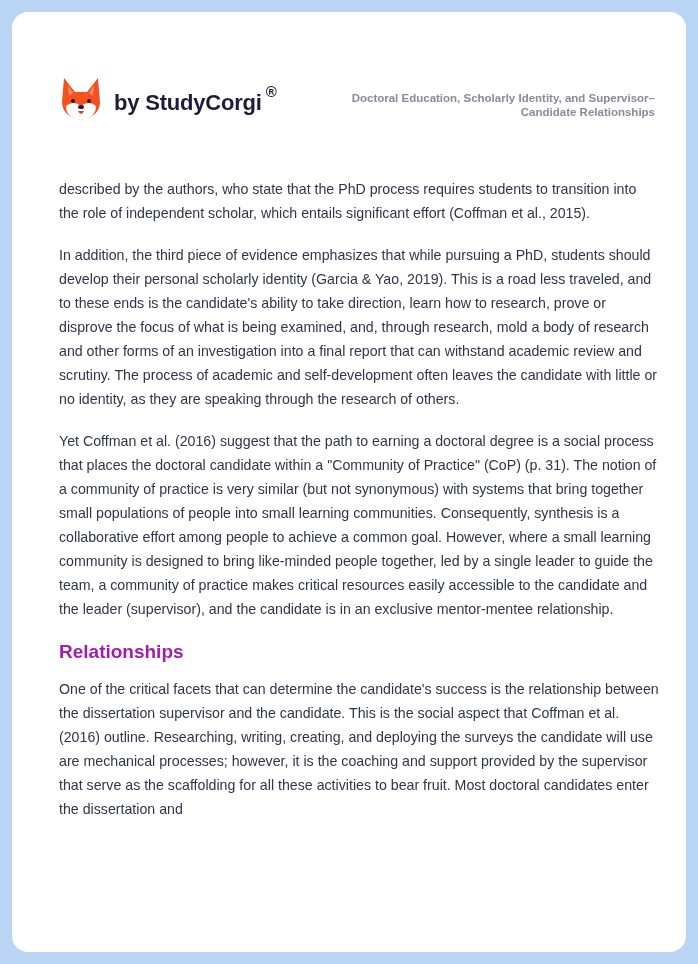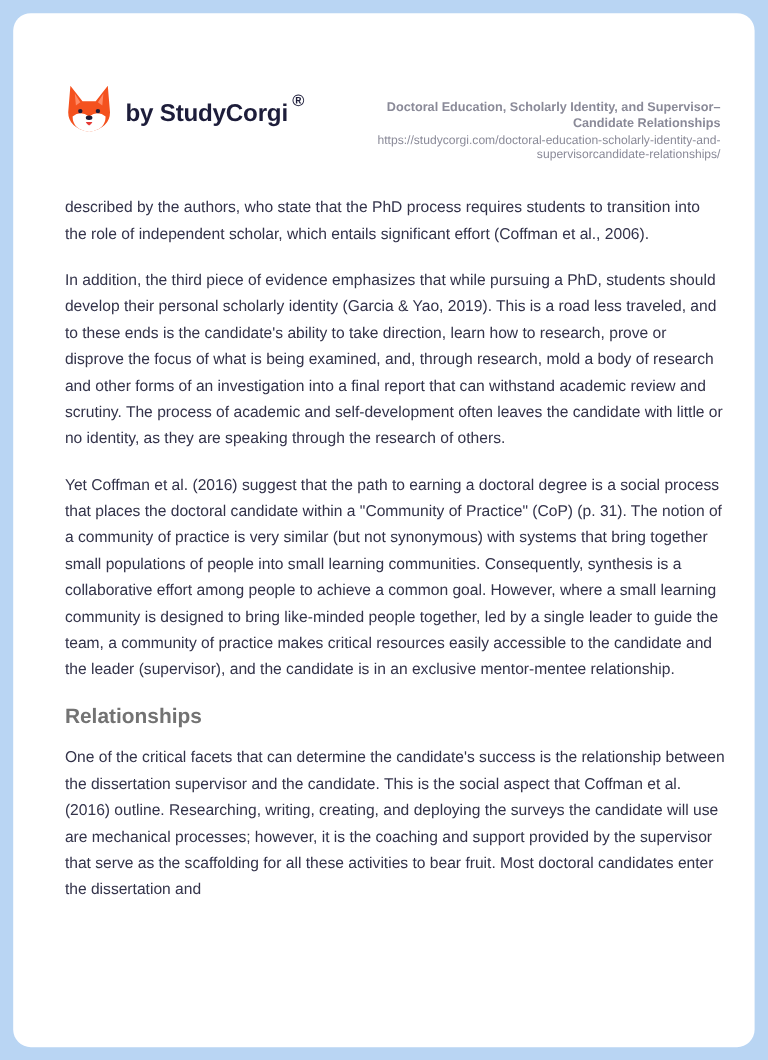--- a/index.html
+++ b/index.html
@@ -90,21 +90,21 @@
       font-size: 14.2px;
       line-height: 24px;
     }
     .content p {
       margin: 0 0 18px 0;
     }
     .content h2 {
       margin: 4px 0 12px 0;
       font-size: 19px;
       font-weight: bold;
-      color: #737373;
+      color: #a21caf;
       line-height: 26px;
     }
   </style>
 </head>
 <body>
 
 <div class="card">
   <div class="header">
     <div class="logo">
       <svg class="logo-mark" viewBox="0 0 42 46">
@@ -122,24 +122,23 @@
         <ellipse cx="21" cy="31" rx="3" ry="2" fill="#1d1d3a"></ellipse>
 
         <path d="M18 35 Q21 41 24 35 Z" fill="#e53935"></path>
       </svg>
       <span class="logo-text">by StudyCorgi</span>
       <span class="logo-reg">®</span>
     </div>
 
     <div class="doc-meta">
       <div class="doc-title">Doctoral Education, Scholarly Identity, and Supervisor–Candidate Relationships</div>
-      <div class="doc-url">https://studycorgi.com/doctoral-education-scholarly-identity-and-supervisorcandidate-relationships/</div>
     </div>
   </div>
 
   <div class="content">
-    <p>described by the authors, who state that the PhD process requires students to transition into the role of independent scholar, which entails significant effort (Coffman et al., 2006).</p>
+    <p>described by the authors, who state that the PhD process requires students to transition into the role of independent scholar, which entails significant effort (Coffman et al., 2015).</p>
     <p>In addition, the third piece of evidence emphasizes that while pursuing a PhD, students should develop their personal scholarly identity (Garcia &amp; Yao, 2019). This is a road less traveled, and to these ends is the candidate's ability to take direction, learn how to research, prove or disprove the focus of what is being examined, and, through research, mold a body of research and other forms of an investigation into a final report that can withstand academic review and scrutiny. The process of academic and self-development often leaves the candidate with little or no identity, as they are speaking through the research of others.</p>
     <p>Yet Coffman et al. (2016) suggest that the path to earning a doctoral degree is a social process that places the doctoral candidate within a "Community of Practice" (CoP) (p. 31). The notion of a community of practice is very similar (but not synonymous) with systems that bring together small populations of people into small learning communities. Consequently, synthesis is a collaborative effort among people to achieve a common goal. However, where a small learning community is designed to bring like-minded people together, led by a single leader to guide the team, a community of practice makes critical resources easily accessible to the candidate and the leader (supervisor), and the candidate is in an exclusive mentor-mentee relationship.</p>
     <h2>Relationships</h2>
     <p>One of the critical facets that can determine the candidate's success is the relationship between the dissertation supervisor and the candidate. This is the social aspect that Coffman et al. (2016) outline. Researching, writing, creating, and deploying the surveys the candidate will use are mechanical processes; however, it is the coaching and support provided by the supervisor that serve as the scaffolding for all these activities to bear fruit. Most doctoral candidates enter the dissertation and</p>
   </div>
 </div>
 
 </body></html>

